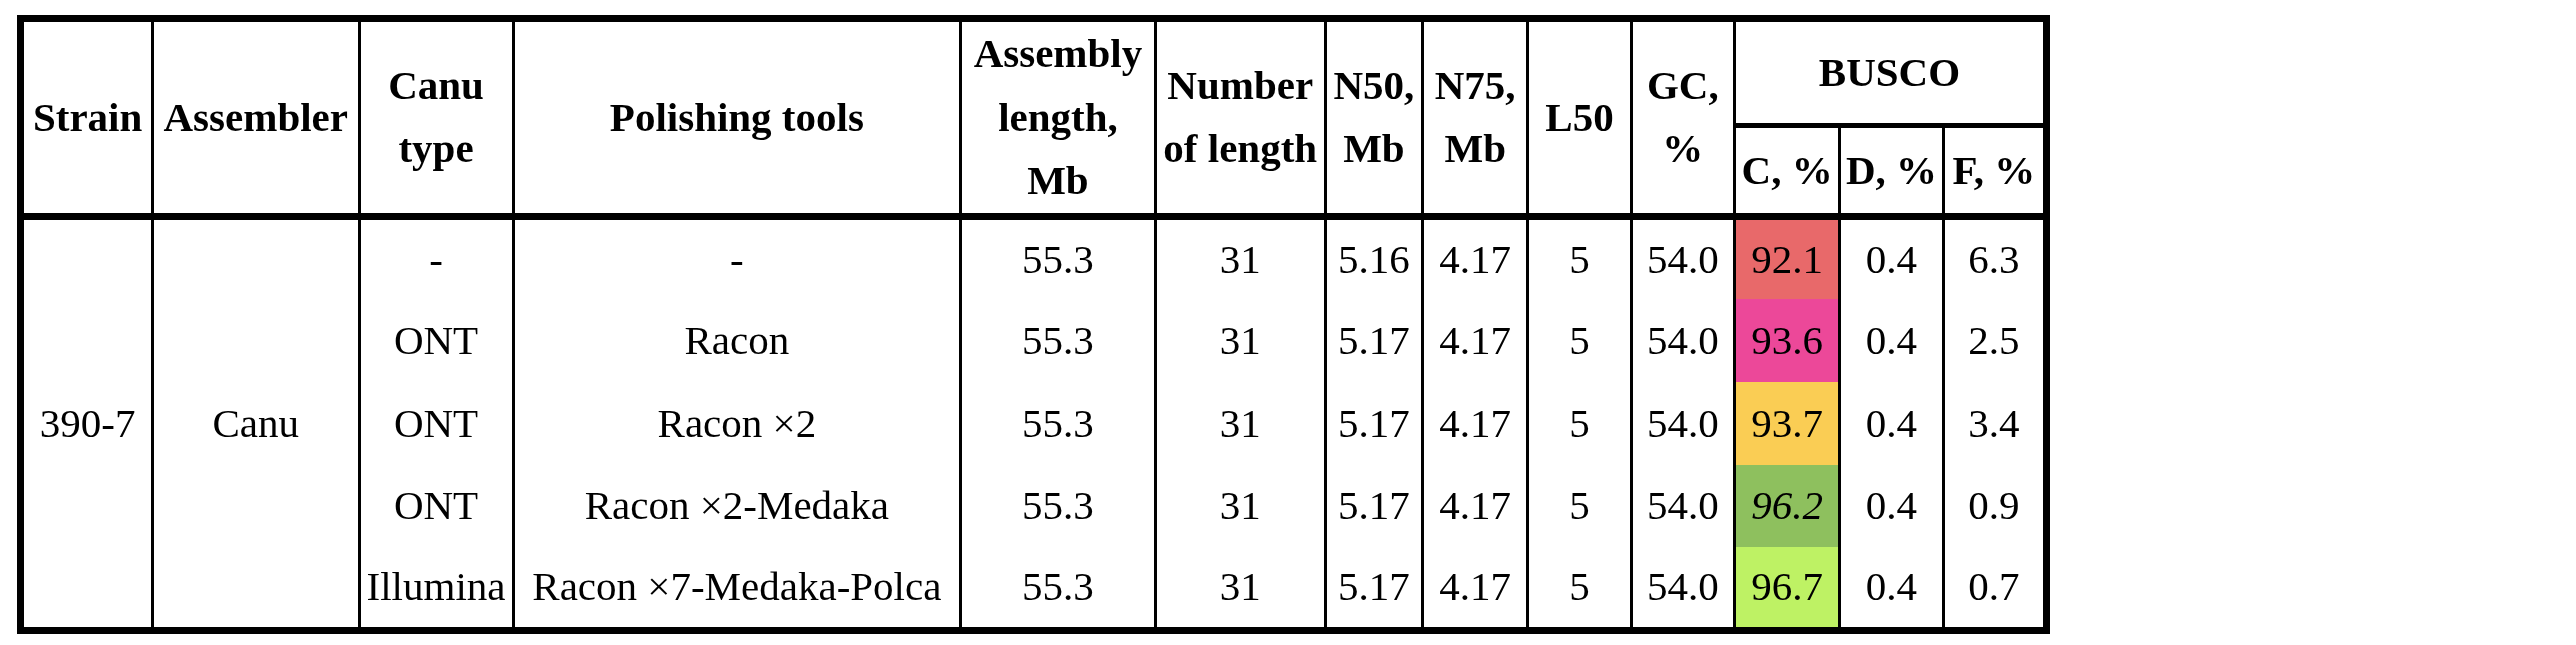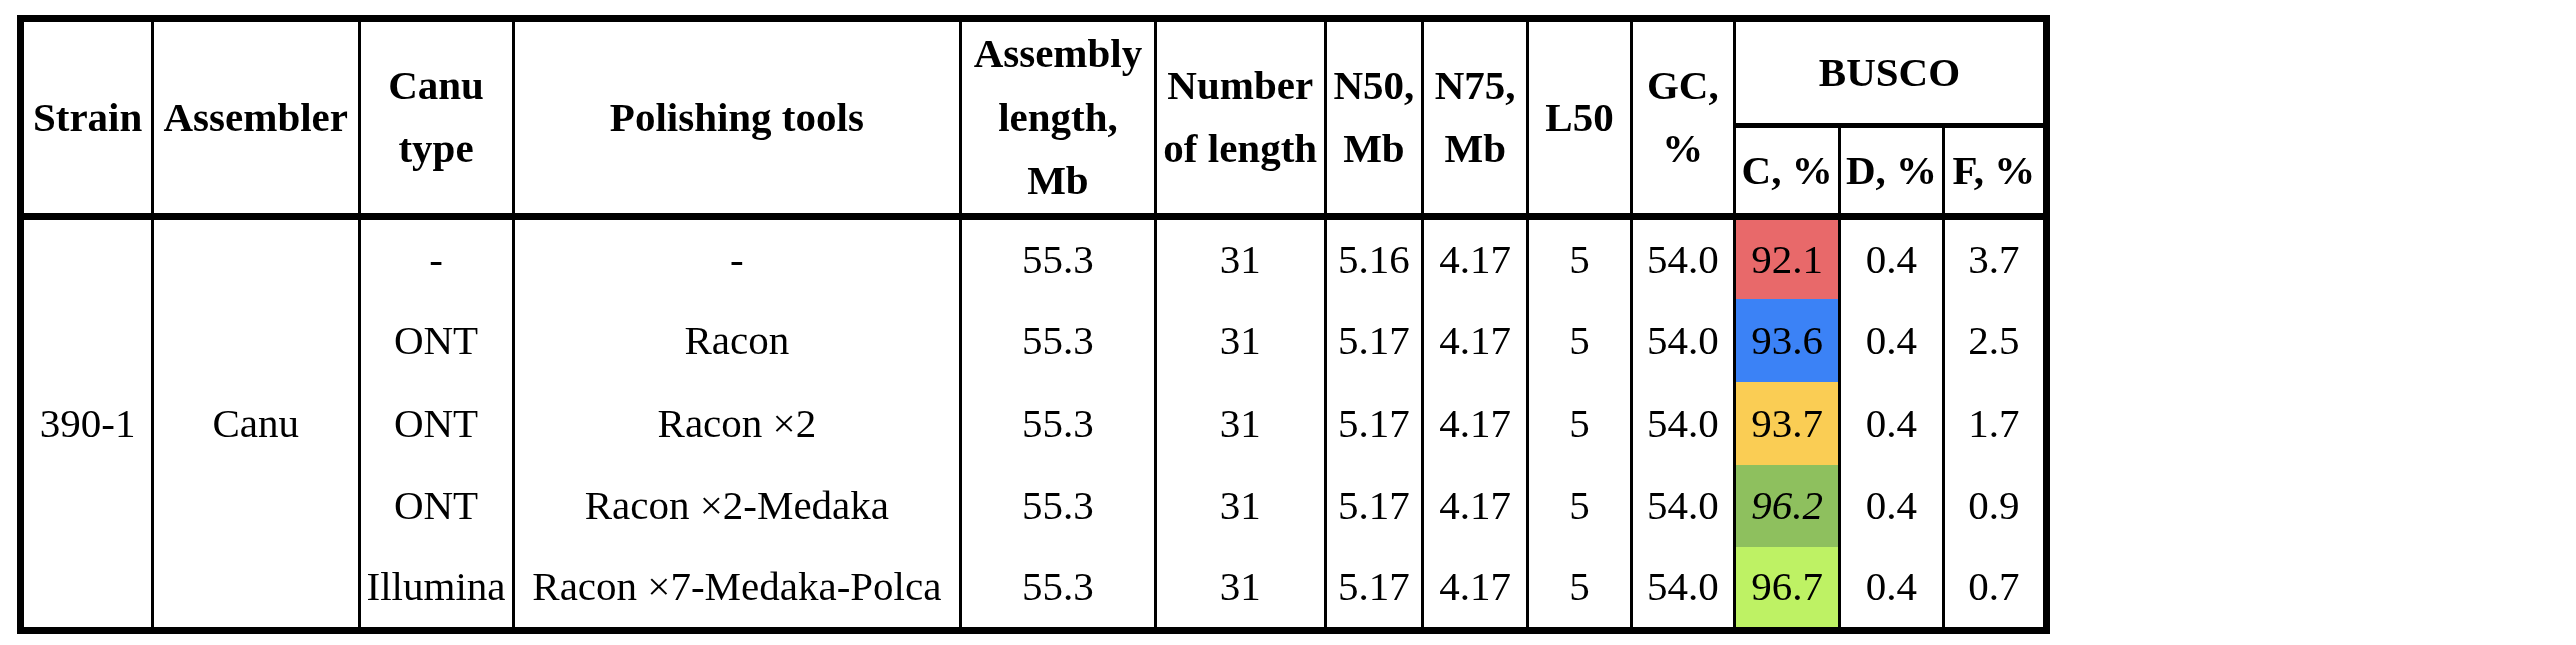--- a/index.html
+++ b/index.html
@@ -109,59 +109,59 @@
         </tr>
         <tr class="header-sub">
           <th>C, %</th>
           <th>D, %</th>
           <th>F, %</th>
         </tr>
       </thead>
 
       <tbody>
         <tr>
-          <td rowspan="5">390-1</td>
+          <td rowspan="5">390-7</td>
           <td rowspan="5">Canu</td>
           <td>-</td>
           <td>-</td>
           <td>55.3</td>
           <td>31</td>
           <td>5.16</td>
           <td>4.17</td>
           <td>5</td>
           <td>54.0</td>
           <td class="busco-c" style="background-color: rgb(232, 105, 106);">92.1</td>
           <td>0.4</td>
-          <td>3.7</td>
+          <td>6.3</td>
         </tr>
         <tr>
           <td>ONT</td>
           <td>Racon</td>
           <td>55.3</td>
           <td>31</td>
           <td>5.17</td>
           <td>4.17</td>
           <td>5</td>
           <td>54.0</td>
-          <td class="busco-c" style="background-color: #3b82f6;">93.6</td>
+          <td class="busco-c" style="background-color: #ec4899;">93.6</td>
           <td>0.4</td>
           <td>2.5</td>
         </tr>
         <tr>
           <td>ONT</td>
           <td>Racon ×2</td>
           <td>55.3</td>
           <td>31</td>
           <td>5.17</td>
           <td>4.17</td>
           <td>5</td>
           <td>54.0</td>
           <td class="busco-c" style="background-color: rgb(250, 205, 84);">93.7</td>
           <td>0.4</td>
-          <td>1.7</td>
+          <td>3.4</td>
         </tr>
         <tr>
           <td>ONT</td>
           <td>Racon ×2-Medaka</td>
           <td>55.3</td>
           <td>31</td>
           <td>5.17</td>
           <td>4.17</td>
           <td>5</td>
           <td>54.0</td>

